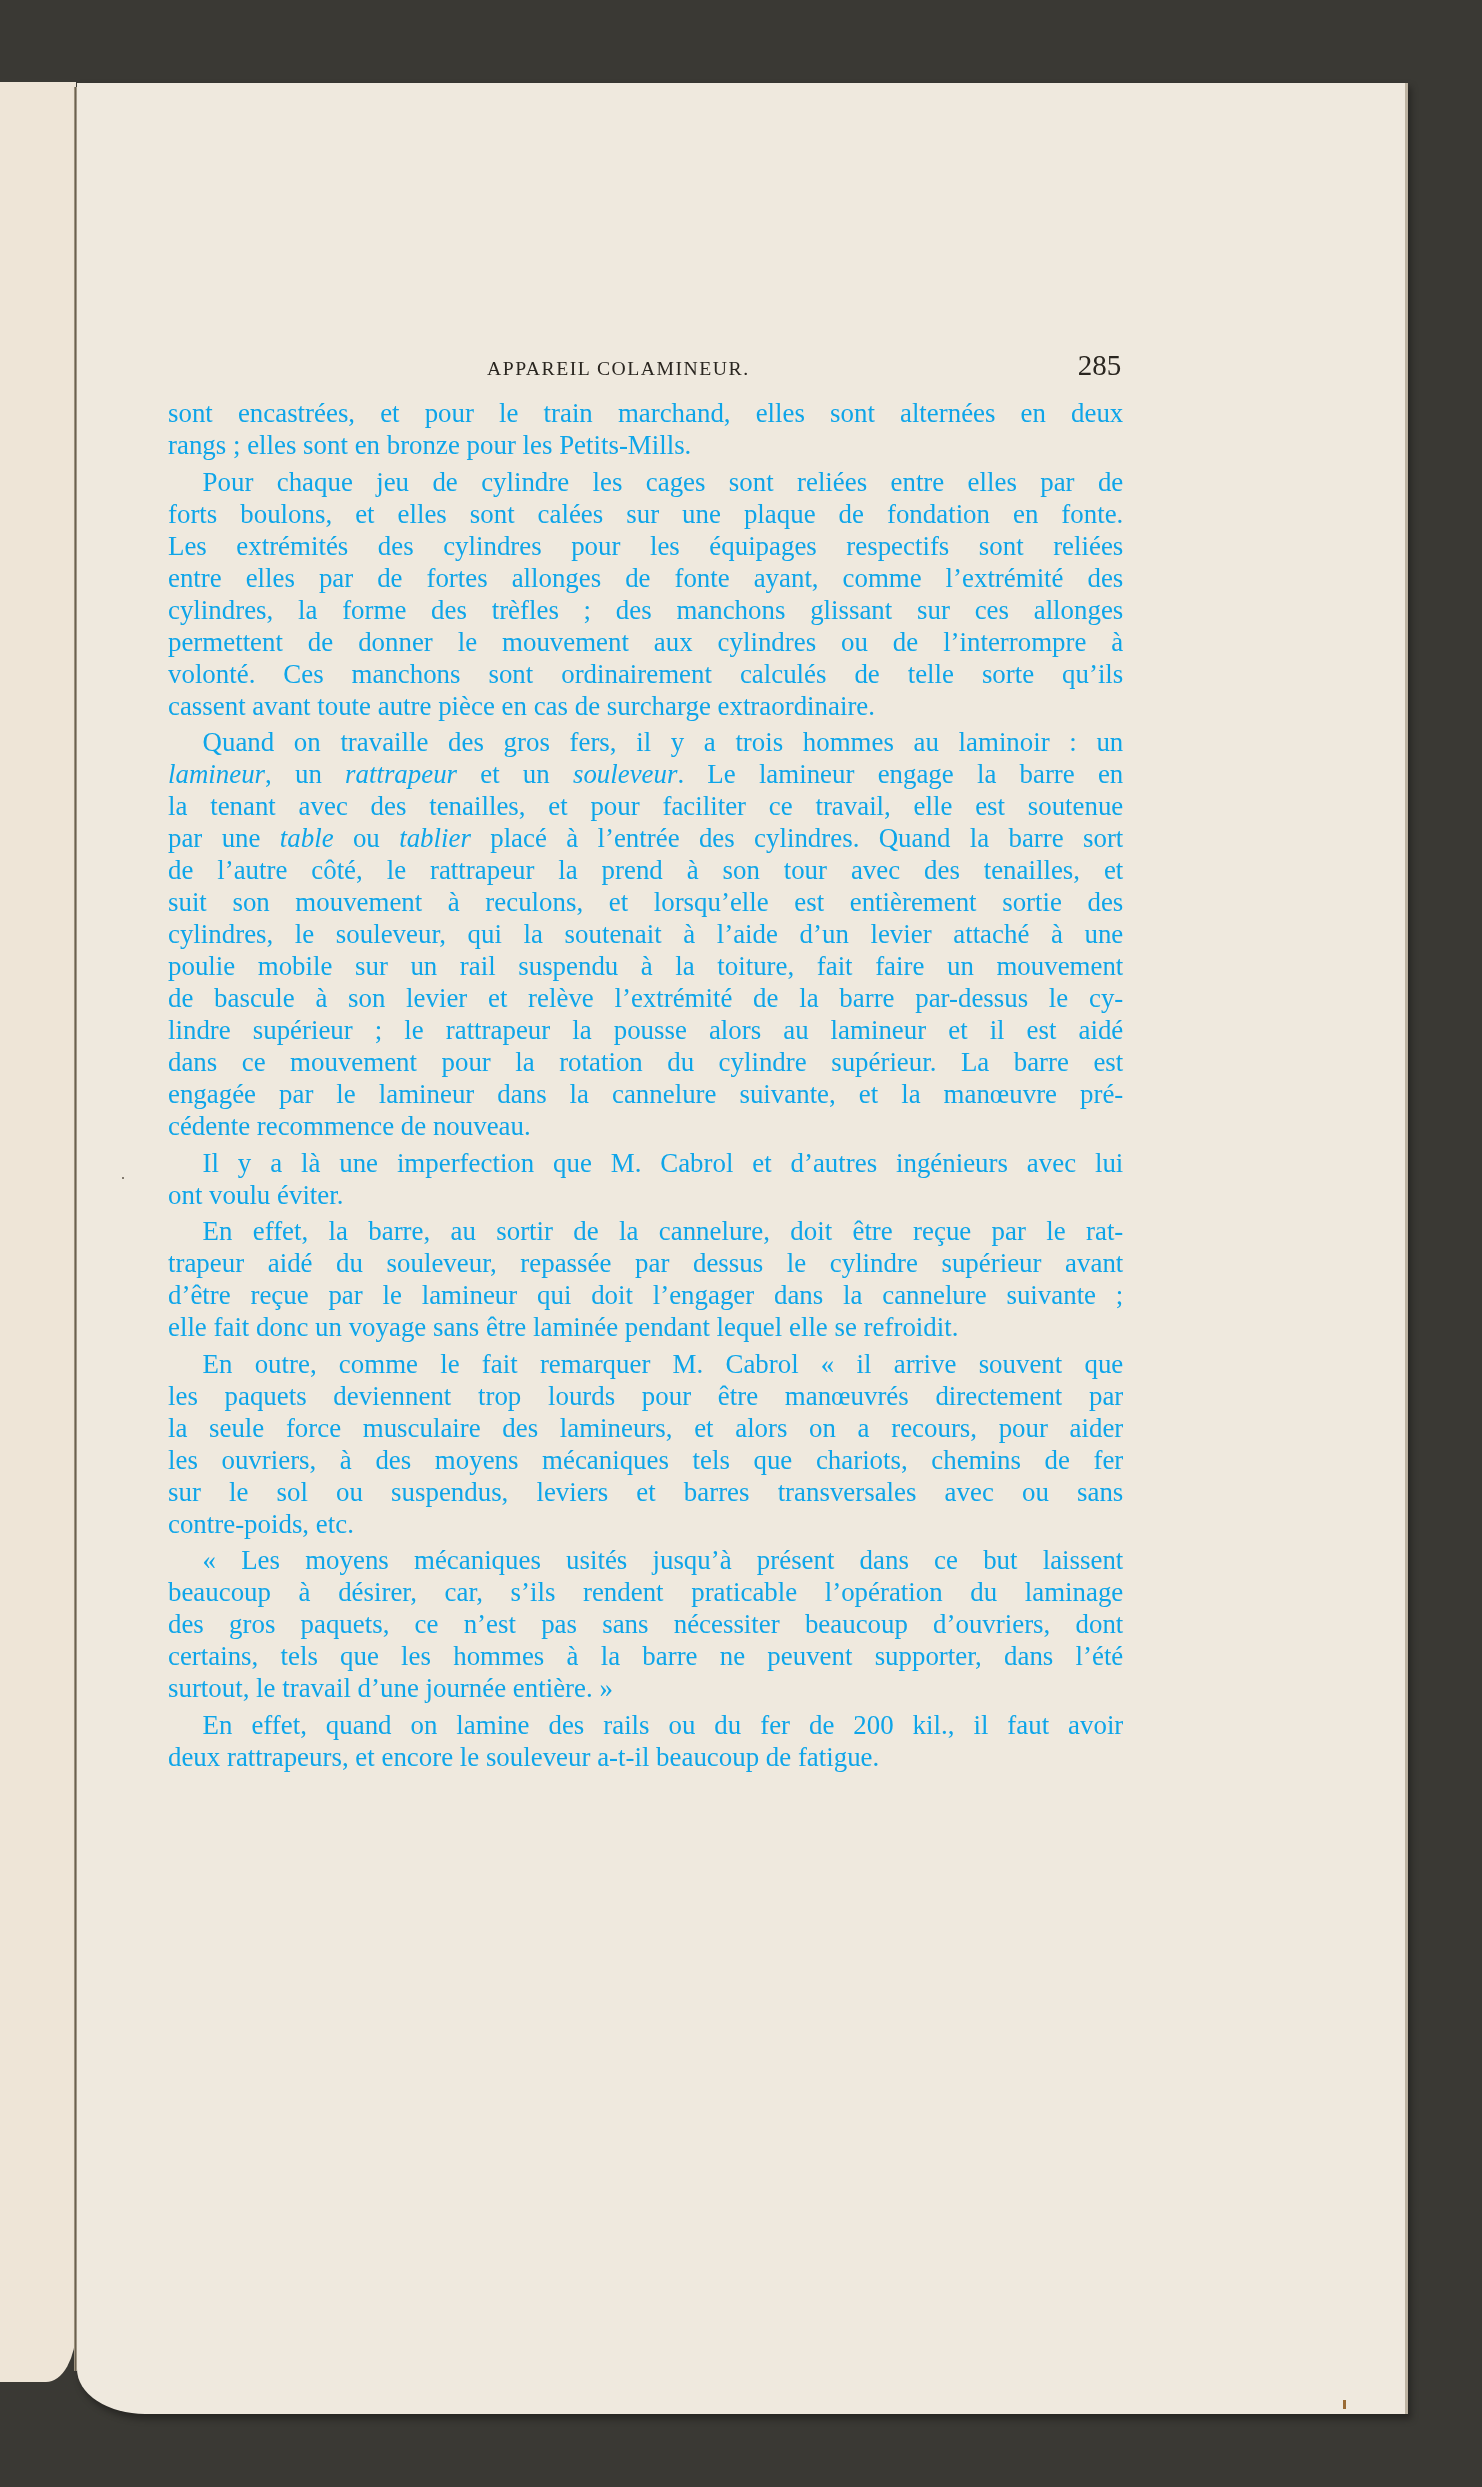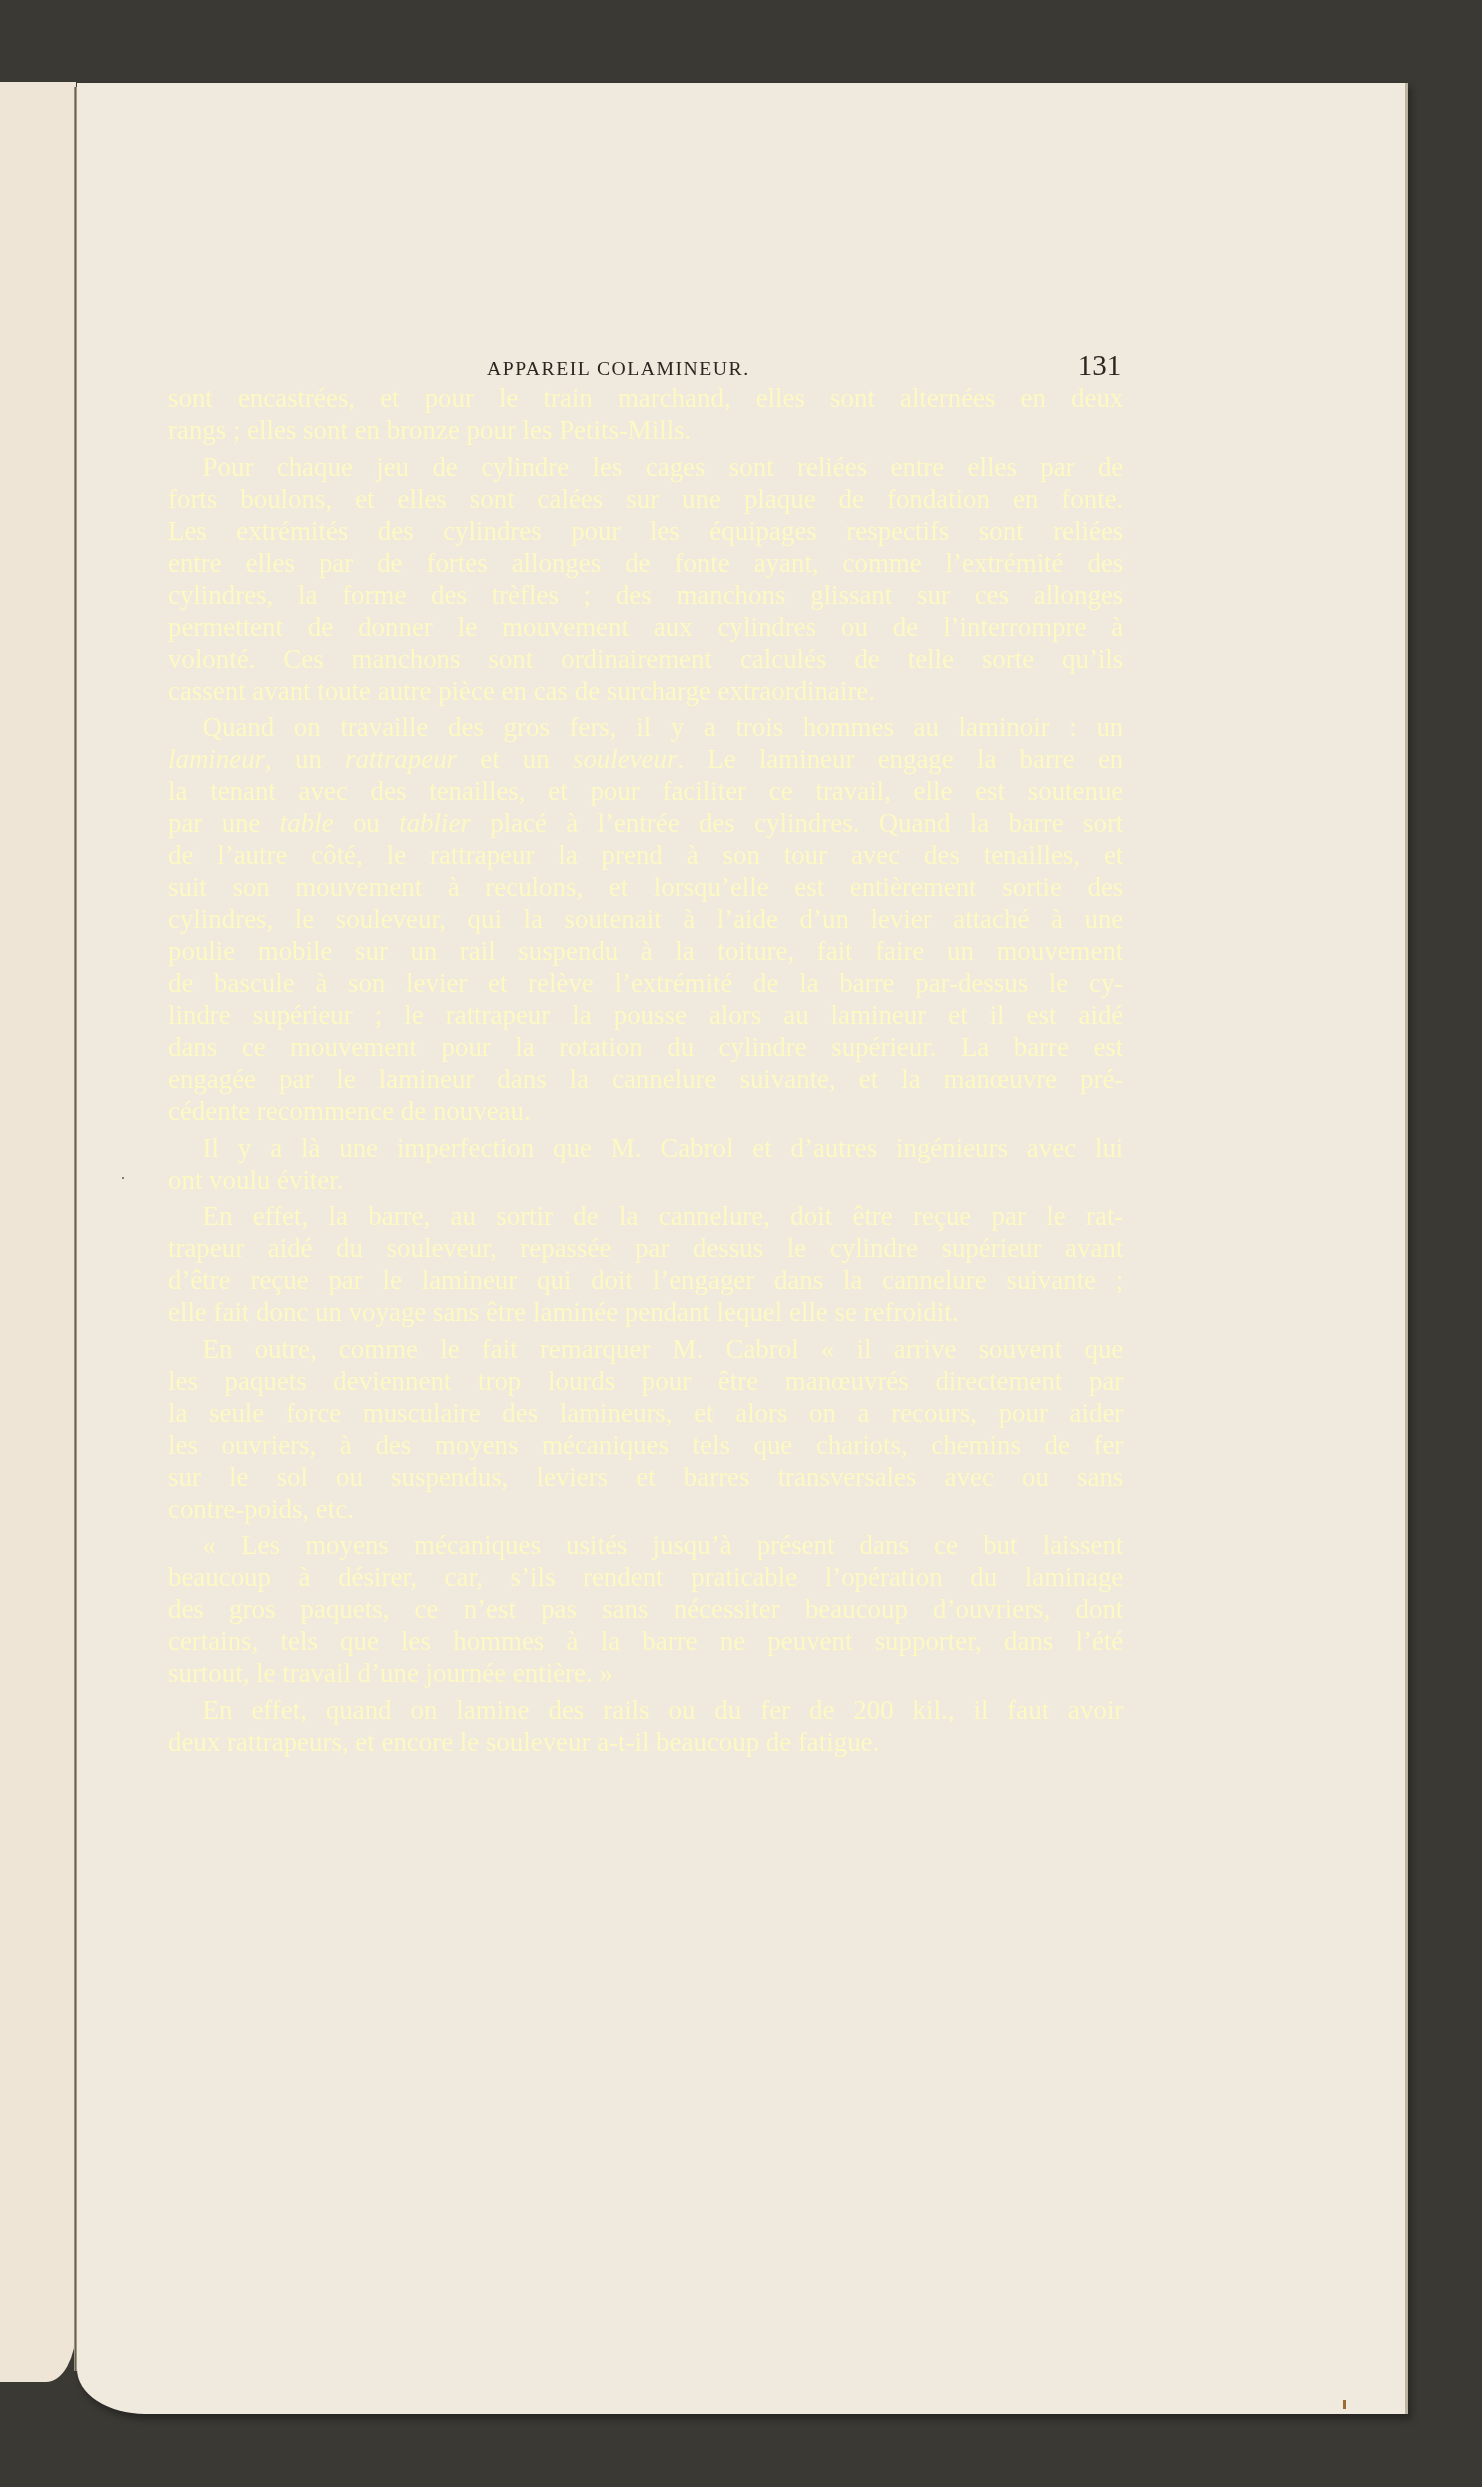--- a/index.html
+++ b/index.html
@@ -35,23 +35,23 @@
       position: absolute; left: 319px; top: 7.6px;
       font-family: "Liberation Serif", serif; font-weight: normal;
       font-size: 19.7px; letter-spacing: 1.5px; color: #2a2620;
     }
     .page-number {
       position: absolute; right: 3.8px; top: 0px;
       font-family: "Liberation Serif", serif;
       font-size: 29px; color: #2a2620;
     }
     .body-text {
-      position: absolute; left: 168px; top: 382px; width: 955px;
+      position: absolute; left: 168px; top: 397px; width: 955px;
       font-family: "Liberation Serif", serif;
-      font-size: 28px; color: #fef9c3;
+      font-size: 28px; color: #0ea5e9;
     }
     .line {
       display: block; height: 32px; line-height: 32px;
       text-align: justify; text-align-last: justify;
       white-space: nowrap; overflow: visible;
       transform: scaleX(0.96); transform-origin: left center;
       width: 104.2%;
     }
     .line.last { text-align-last: left; }
     .line.indent { text-indent: 36px; }
@@ -69,21 +69,21 @@
 </head>
 <body>
 
 <div class="left-page"></div>
 <div class="fold"></div>
 
 <div class="page"></div>
 
 <div class="header">
   <span class="running-title">APPAREIL COLAMINEUR.</span>
-  <span class="page-number">131</span>
+  <span class="page-number">285</span>
 </div>
 
 <div class="body-text" id="body-text">
     <div>
       <span class="line">sont encastrées, et pour le train marchand, elles sont alternées en deux</span>
       <span class="line last">rangs ; elles sont en bronze pour les Petits-Mills.</span>
     </div>
     <div class="para-gap"></div>
     <div>
       <span class="line indent">Pour chaque jeu de cylindre les cages sont reliées entre elles par de</span>

